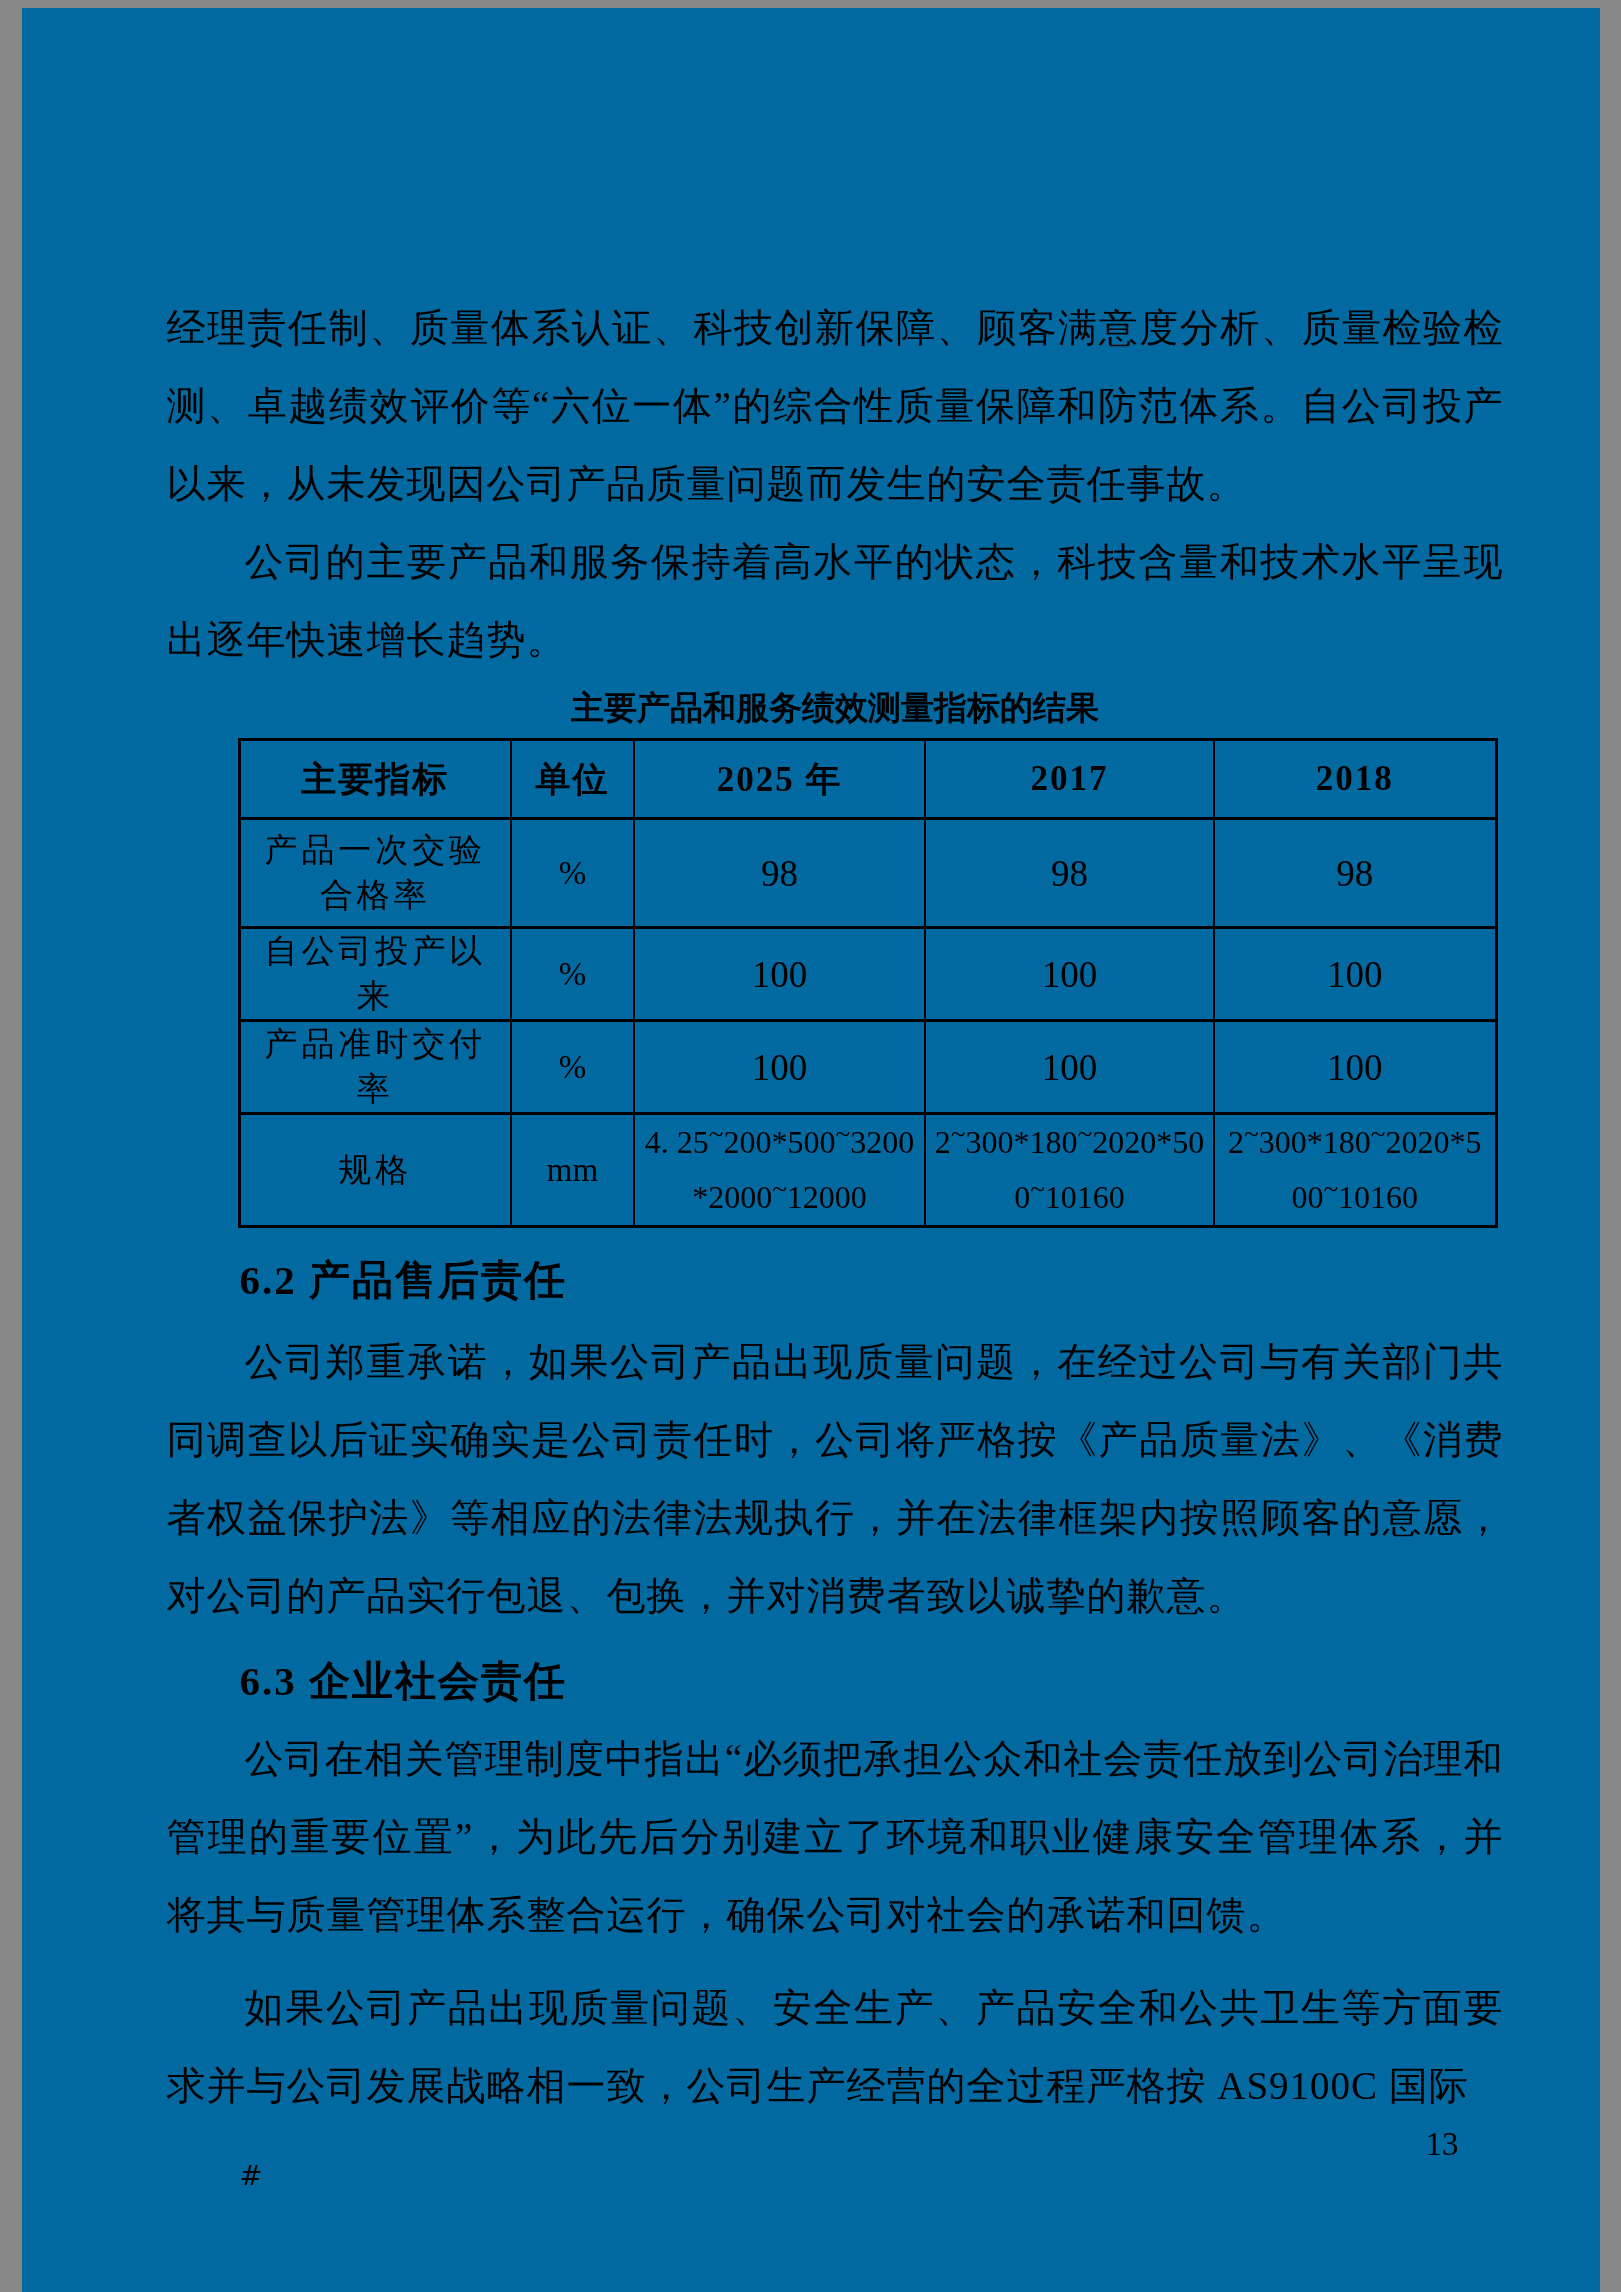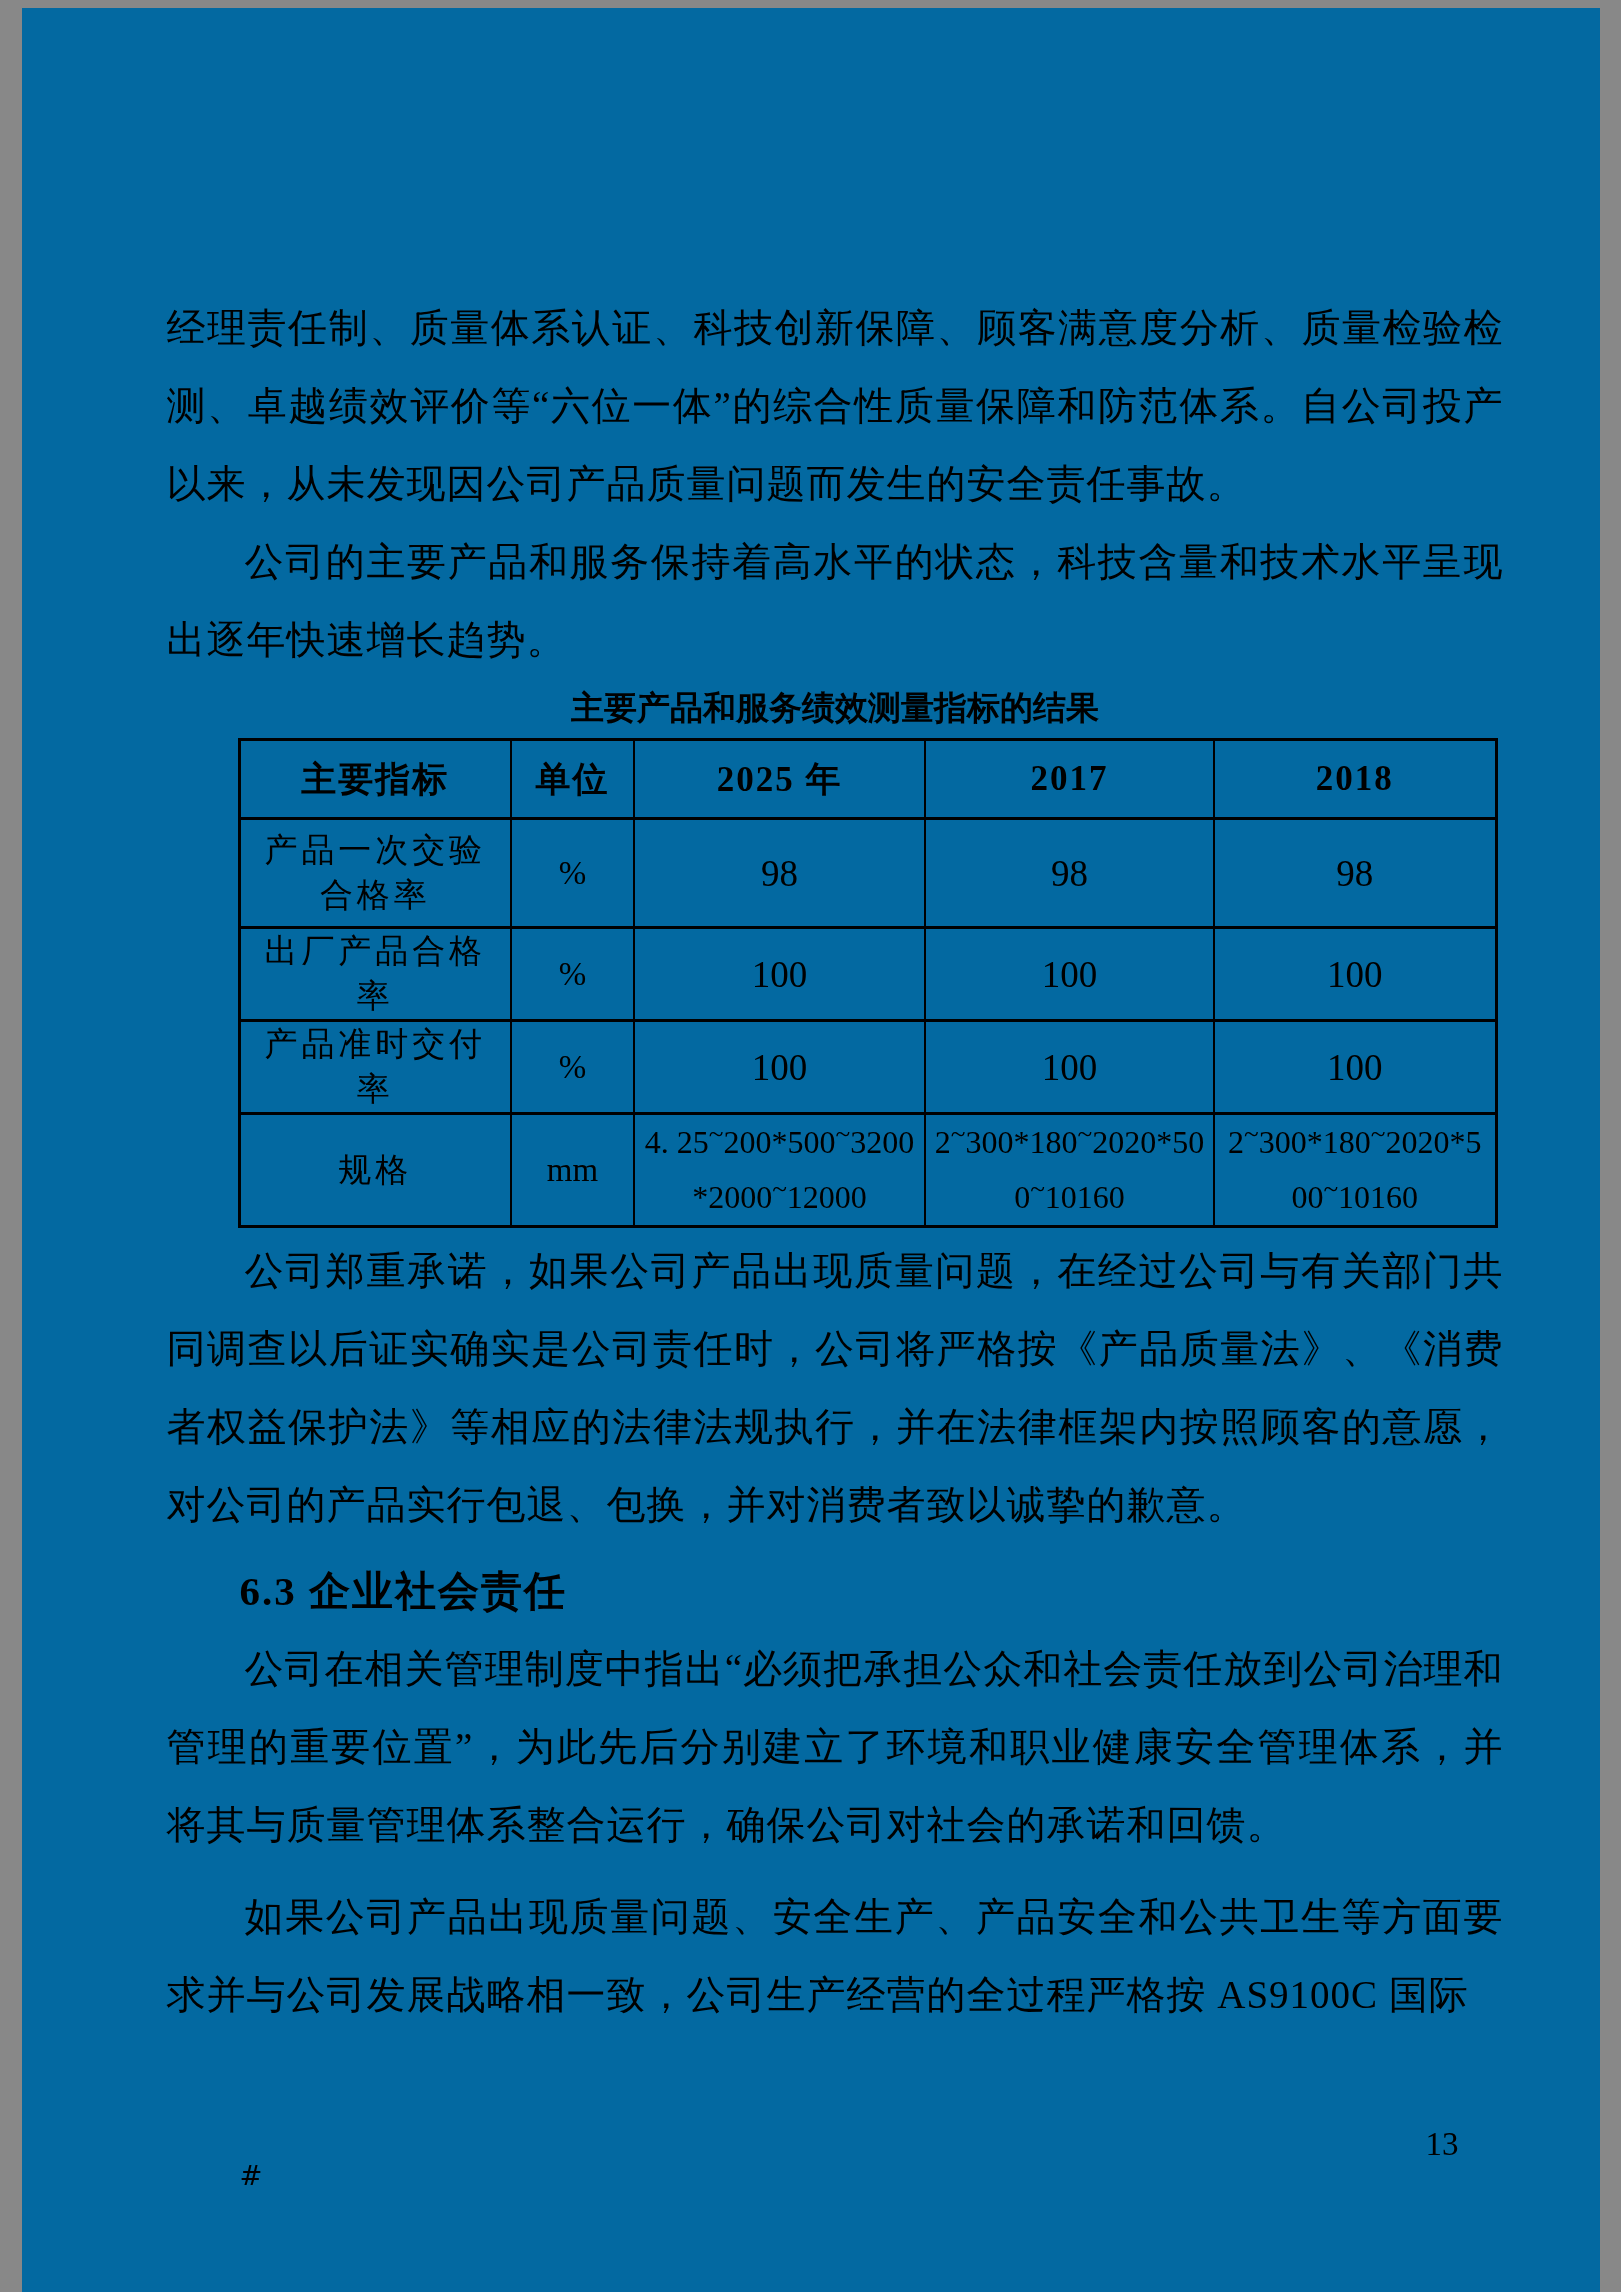--- a/index.html
+++ b/index.html
@@ -115,21 +115,21 @@
           <th>2018</th>
         </tr>
         <tr class="r1">
           <td class="ind">产品一次交验合格率</td>
           <td class="unit">%</td>
           <td class="val">98</td>
           <td class="val">98</td>
           <td class="val">98</td>
         </tr>
         <tr class="r2">
-          <td class="ind">出厂产品合格率</td>
+          <td class="ind">自公司投产以来</td>
           <td class="unit">%</td>
           <td class="val">100</td>
           <td class="val">100</td>
           <td class="val">100</td>
         </tr>
         <tr class="r3">
           <td class="ind">产品准时交付率</td>
           <td class="unit">%</td>
           <td class="val">100</td>
           <td class="val">100</td>
@@ -138,20 +138,21 @@
         <tr class="r4">
           <td class="ind">规格</td>
           <td class="unit">mm</td>
           <td class="val spec">4. 25<span class="tld">~</span>200*500<span class="tld">~</span>3200*2000<span class="tld">~</span>12000</td>
           <td class="val spec">2<span class="tld">~</span>300*180<span class="tld">~</span>2020*500<span class="tld">~</span>10160</td>
           <td class="val spec">2<span class="tld">~</span>300*180<span class="tld">~</span>2020*500<span class="tld">~</span>10160</td>
         </tr>
       </tbody>
     </table>
 
+    <h2 class="sec sec62">6.2 产品售后责任</h2>
 
     <p class="body after-h">公司郑重承诺，如果公司产品出现质量问题，在经过公司与有关部门共同调查以后证实确实是公司责任时，公司将严格按《产品质量法》、《消费者权益保护法》等相应的法律法规执行，并在法律框架内按照顾客的意愿，对公司的产品实行包退、包换，并对消费者致以诚挚的歉意。</p>
 
     <h2 class="sec sec63">6.3 企业社会责任</h2>
 
     <p class="body">公司在相关管理制度中指出“必须把承担公众和社会责任放到公司治理和管理的重要位置”，为此先后分别建立了环境和职业健康安全管理体系，并将其与质量管理体系整合运行，确保公司对社会的承诺和回馈。</p>
 
     <p class="body last">如果公司产品出现质量问题、安全生产、产品安全和公共卫生等方面要求并与公司发展战略相一致，公司生产经营的全过程严格按 AS9100C 国际</p>
 
   </div>

